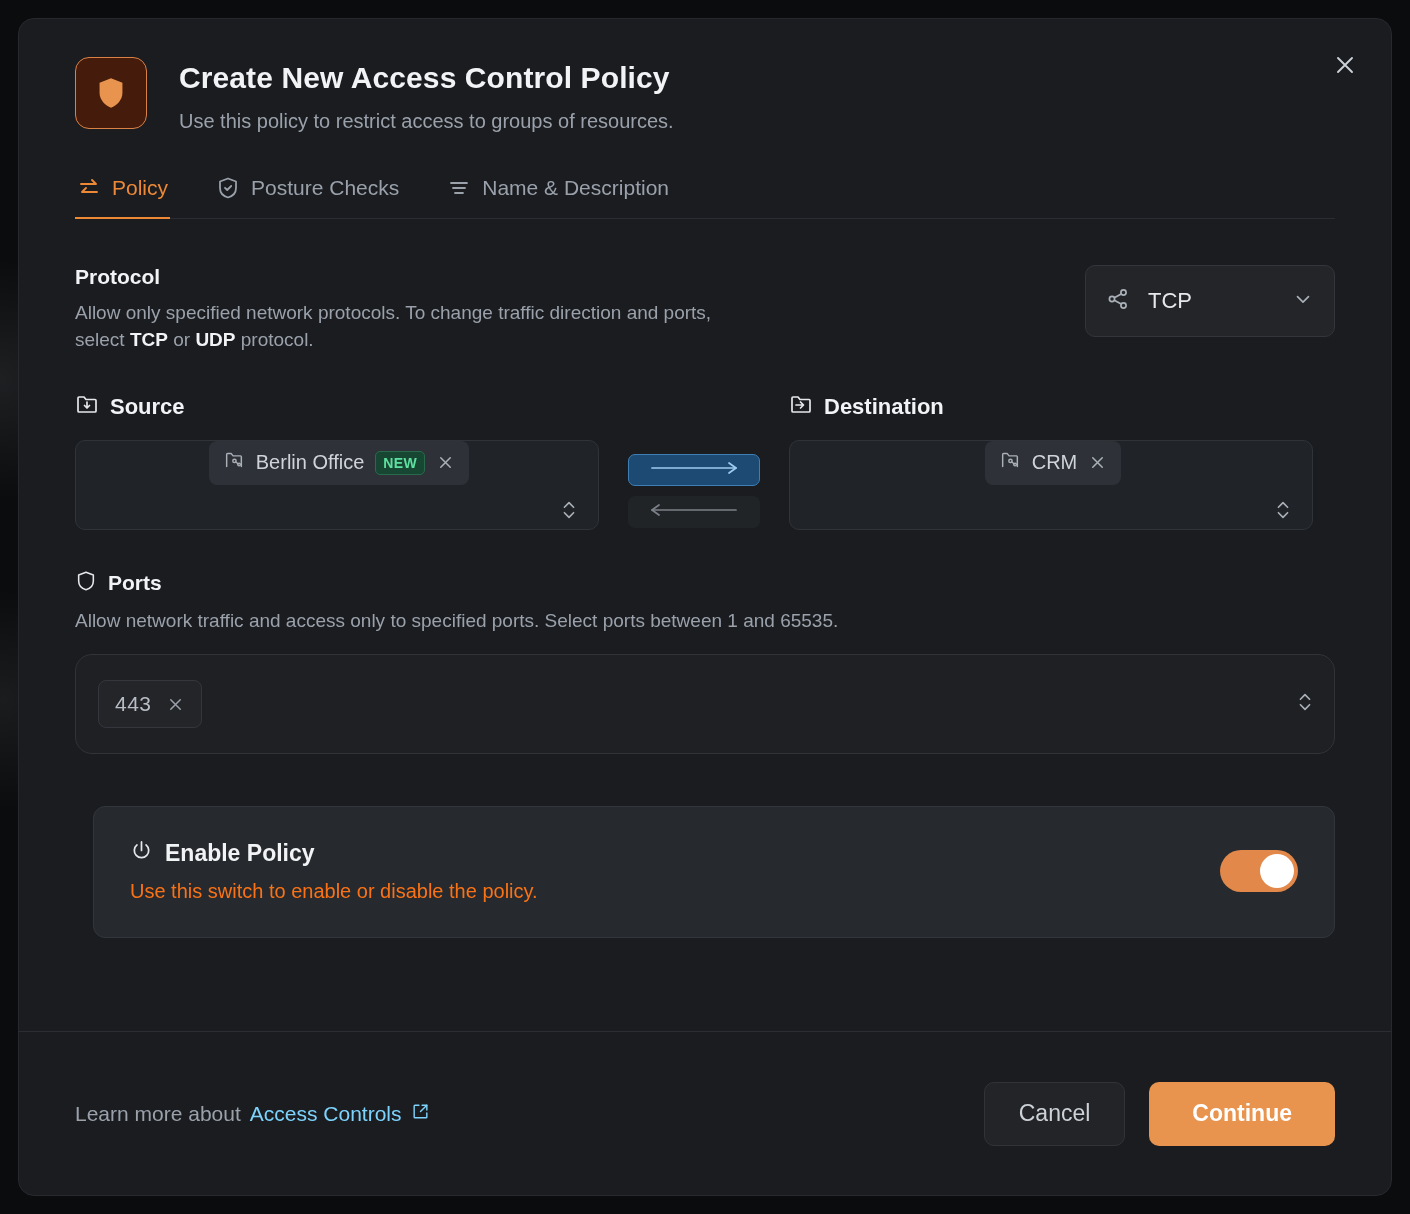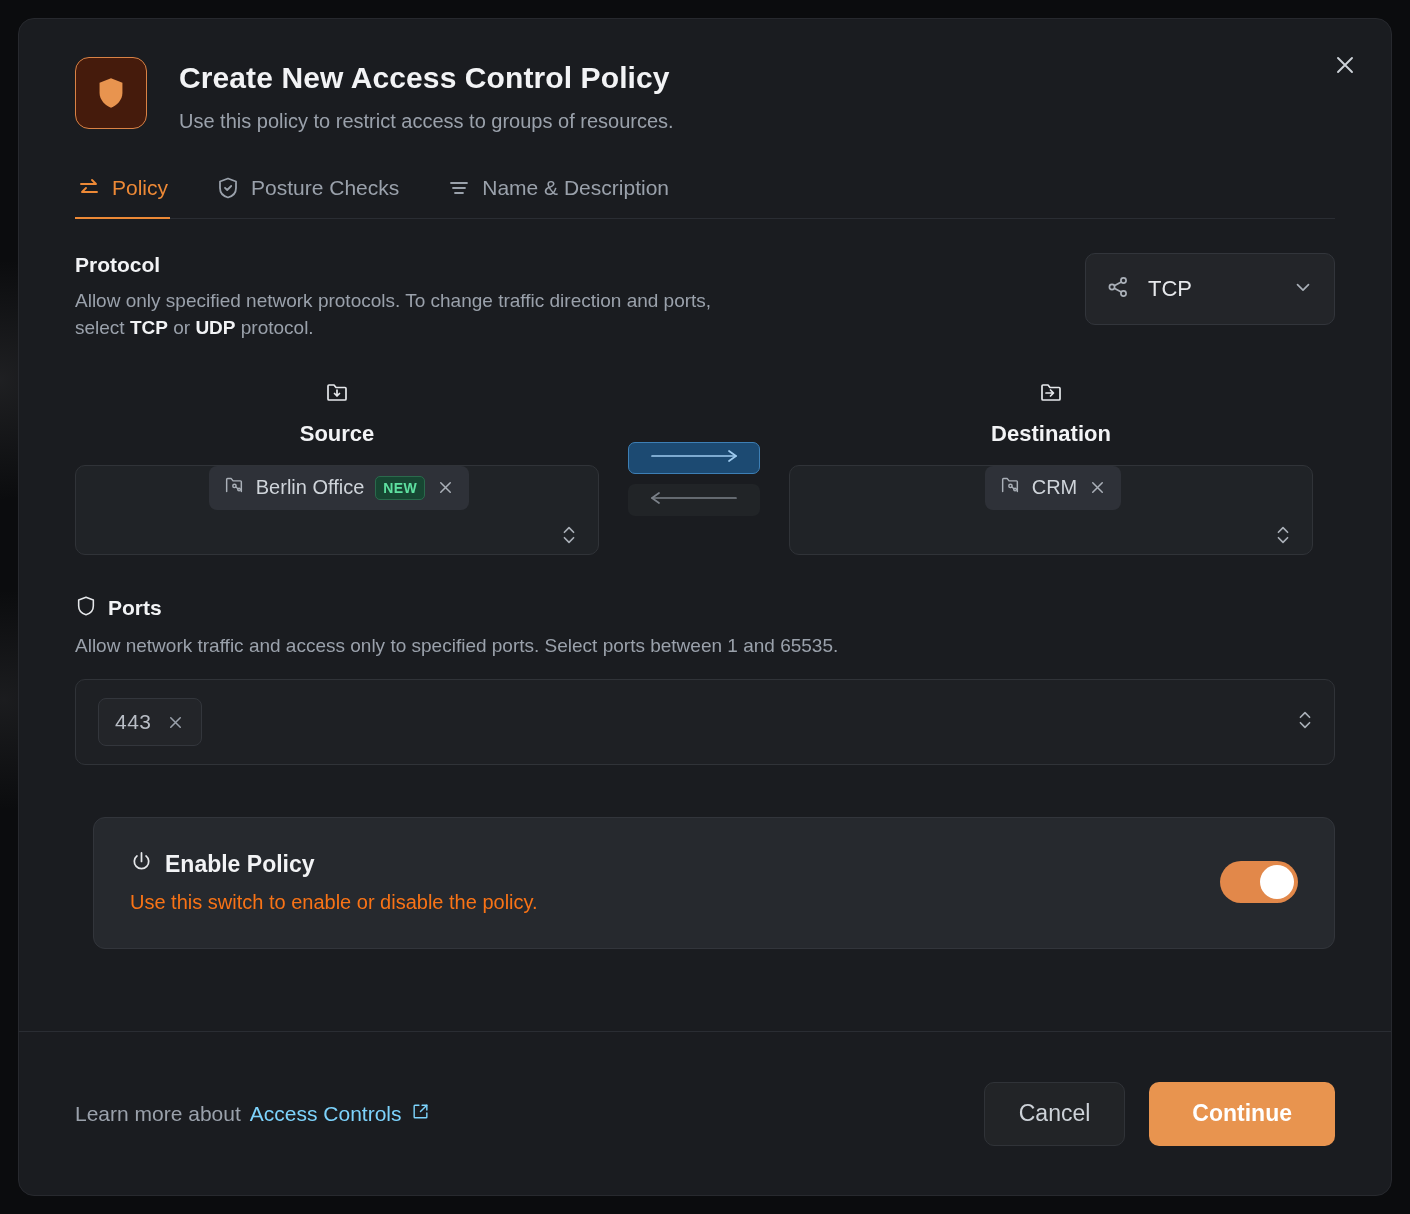--- a/index.html
+++ b/index.html
@@ -62,21 +62,21 @@
     display: flex; align-items: center; gap: 11px;
     padding: 6px 2px 17px 2px;
     font-size: 21px; color: #9aa1ab;
     cursor: pointer; background: none; border: 0;
     border-bottom: 2px solid transparent; margin-bottom: -1px;
   }
   .tab.active { color: #ed8936; border-bottom-color: #ed8936; }
   .tab svg { display: block; }
 
   
-  .body { padding: 34px 56px 0 56px; }
+  .body { padding: 46px 56px 0 56px; }
   .section-title {
     font-size: 21px; font-weight: bold; color: #f2f3f5;
     display: flex; align-items: center; gap: 11px;
   }
   .section-desc {
     margin-top: 10px;
     font-size: 19px; color: #9aa1ab; line-height: 1.45; max-width: 660px;
   }
   .section-desc b { color: #f2f3f5; font-weight: bold; }
 
@@ -85,21 +85,21 @@
     width: 250px; height: 72px;
     background: #232529; border: 1px solid #32353b; border-radius: 10px;
     display: flex; align-items: center; gap: 18px;
     padding: 0 20px; cursor: pointer; color: #e6e8eb;
   }
   .select-val { font-size: 22px; flex: 1; }
 
   
   .sd-row { display: flex; align-items: flex-start; margin-top: 38px; gap: 0; }
   .sd-col { width: 524px; }
-  .sd-head { display: flex; align-items: center; gap: 11px; font-size: 22px; font-weight: bold; color: #f2f3f5; flex-direction: column; }
+  .sd-head { display: flex; align-items: center; gap: 11px; font-size: 22px; font-weight: bold; color: #f2f3f5; }
   .token-field {
     margin-top: 18px; min-height: 84px;
     background: #202327; border: 1px solid #303338; border-radius: 10px;
     display: flex; align-items: center; padding: 0 18px 0 22px; gap: 10px;
     cursor: text; position: relative; flex-direction: column;
   }
   .token-field .stepper { margin-left: auto; }
   .chip {
     display: inline-flex; align-items: center; gap: 11px;
     height: 44px; padding: 0 14px;
@@ -120,22 +120,22 @@
   .dir-btn {
     width: 132px; height: 32px; border-radius: 7px;
     display: flex; align-items: center; justify-content: center;
     cursor: pointer; border: 1px solid transparent; background: #212427;
   }
   .dir-btn.active { background: #1c4a72; border-color: #3d7fb5; }
 
   
   .ports { margin-top: 40px; }
   .ports-field {
-    margin-top: 20px; height: 86px;
-    background: #1e2024; border: 1px solid #303338; border-radius: 10px;
+    margin-top: 20px; height: 100px;
+    background: #1e2024; border: 1px solid #303338; border-radius: 17px;
     display: flex; align-items: center; padding: 0 18px 0 22px; cursor: text;
   }
   .chip-port {
     display: inline-flex; align-items: center; gap: 14px;
     height: 48px; padding: 0 16px;
     background: #232529; border: 1px solid #33363c; border-radius: 8px;
     font-size: 21px; color: #b9bec6; letter-spacing: .5px;
   }
   .chip-port .x { cursor: pointer; color: #9aa1ab; display: flex; }
 

